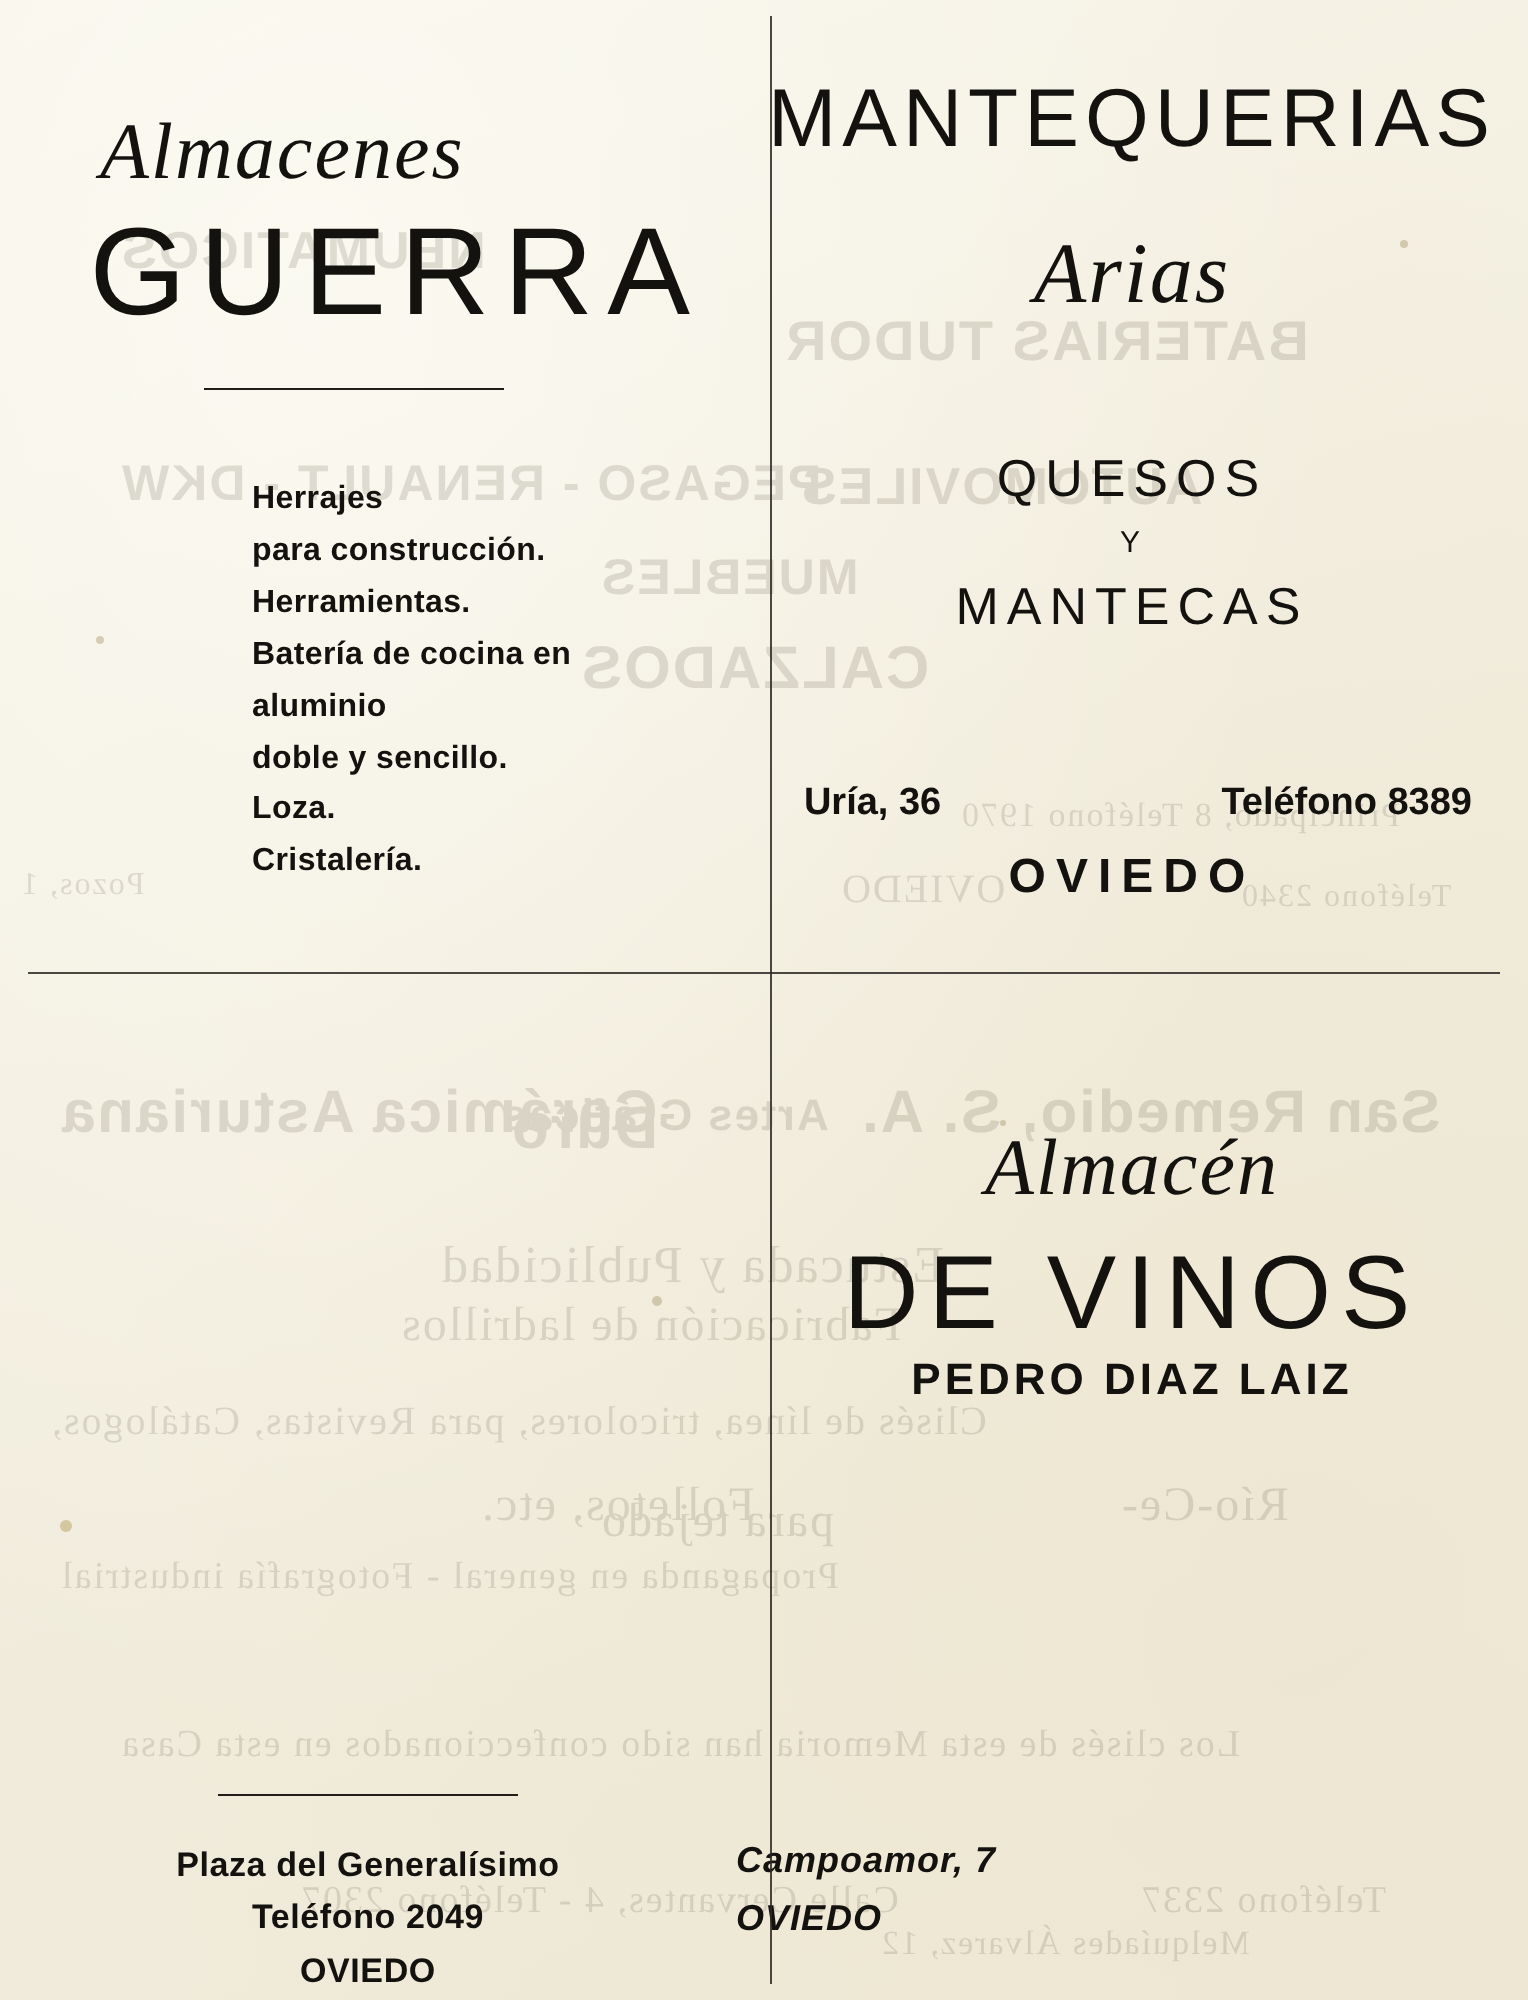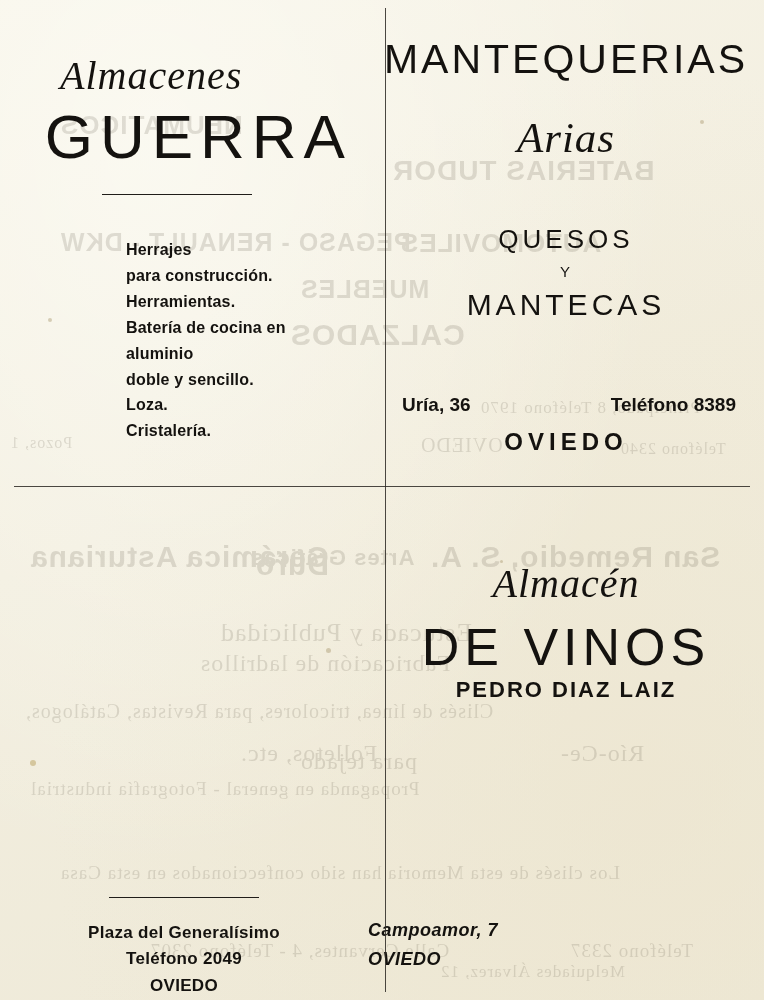--- a/index.html
+++ b/index.html
@@ -94,21 +94,21 @@
   .rule {
     width: 120px;
     height: 1px;
     background: #201d19;
     margin: 14px auto 0;
   }
 
   
   .c1 .brand-script {
     font-size: 40px;
-    margin: 42px 0 0 44px;
+    margin: 42px 0 0 34px;
     text-align: left;
   }
   .c1 .brand-main {
     font-family: "Liberation Sans", sans-serif;
     font-size: 62px;
     letter-spacing: 7px;
     margin: 2px 0 0 22px;
     text-align: right;
     font-weight: 400;
   }
@@ -155,21 +155,21 @@
     font-size: 26px;
     letter-spacing: 4px;
     margin-top: 62px;
   }
   .c2 .conj {
     font-size: 15px;
     letter-spacing: 2px;
     margin-top: 8px;
   }
   .c2 .sub2 {
-    font-size: 30px;
+    font-size: 26px;
     letter-spacing: 4px;
     margin-top: 8px;
   }
   .c2 .addr-row {
     display: flex;
     justify-content: space-between;
     align-items: baseline;
     margin: 72px 12px 0 18px;
     font-size: 19px;
     font-weight: bold;

